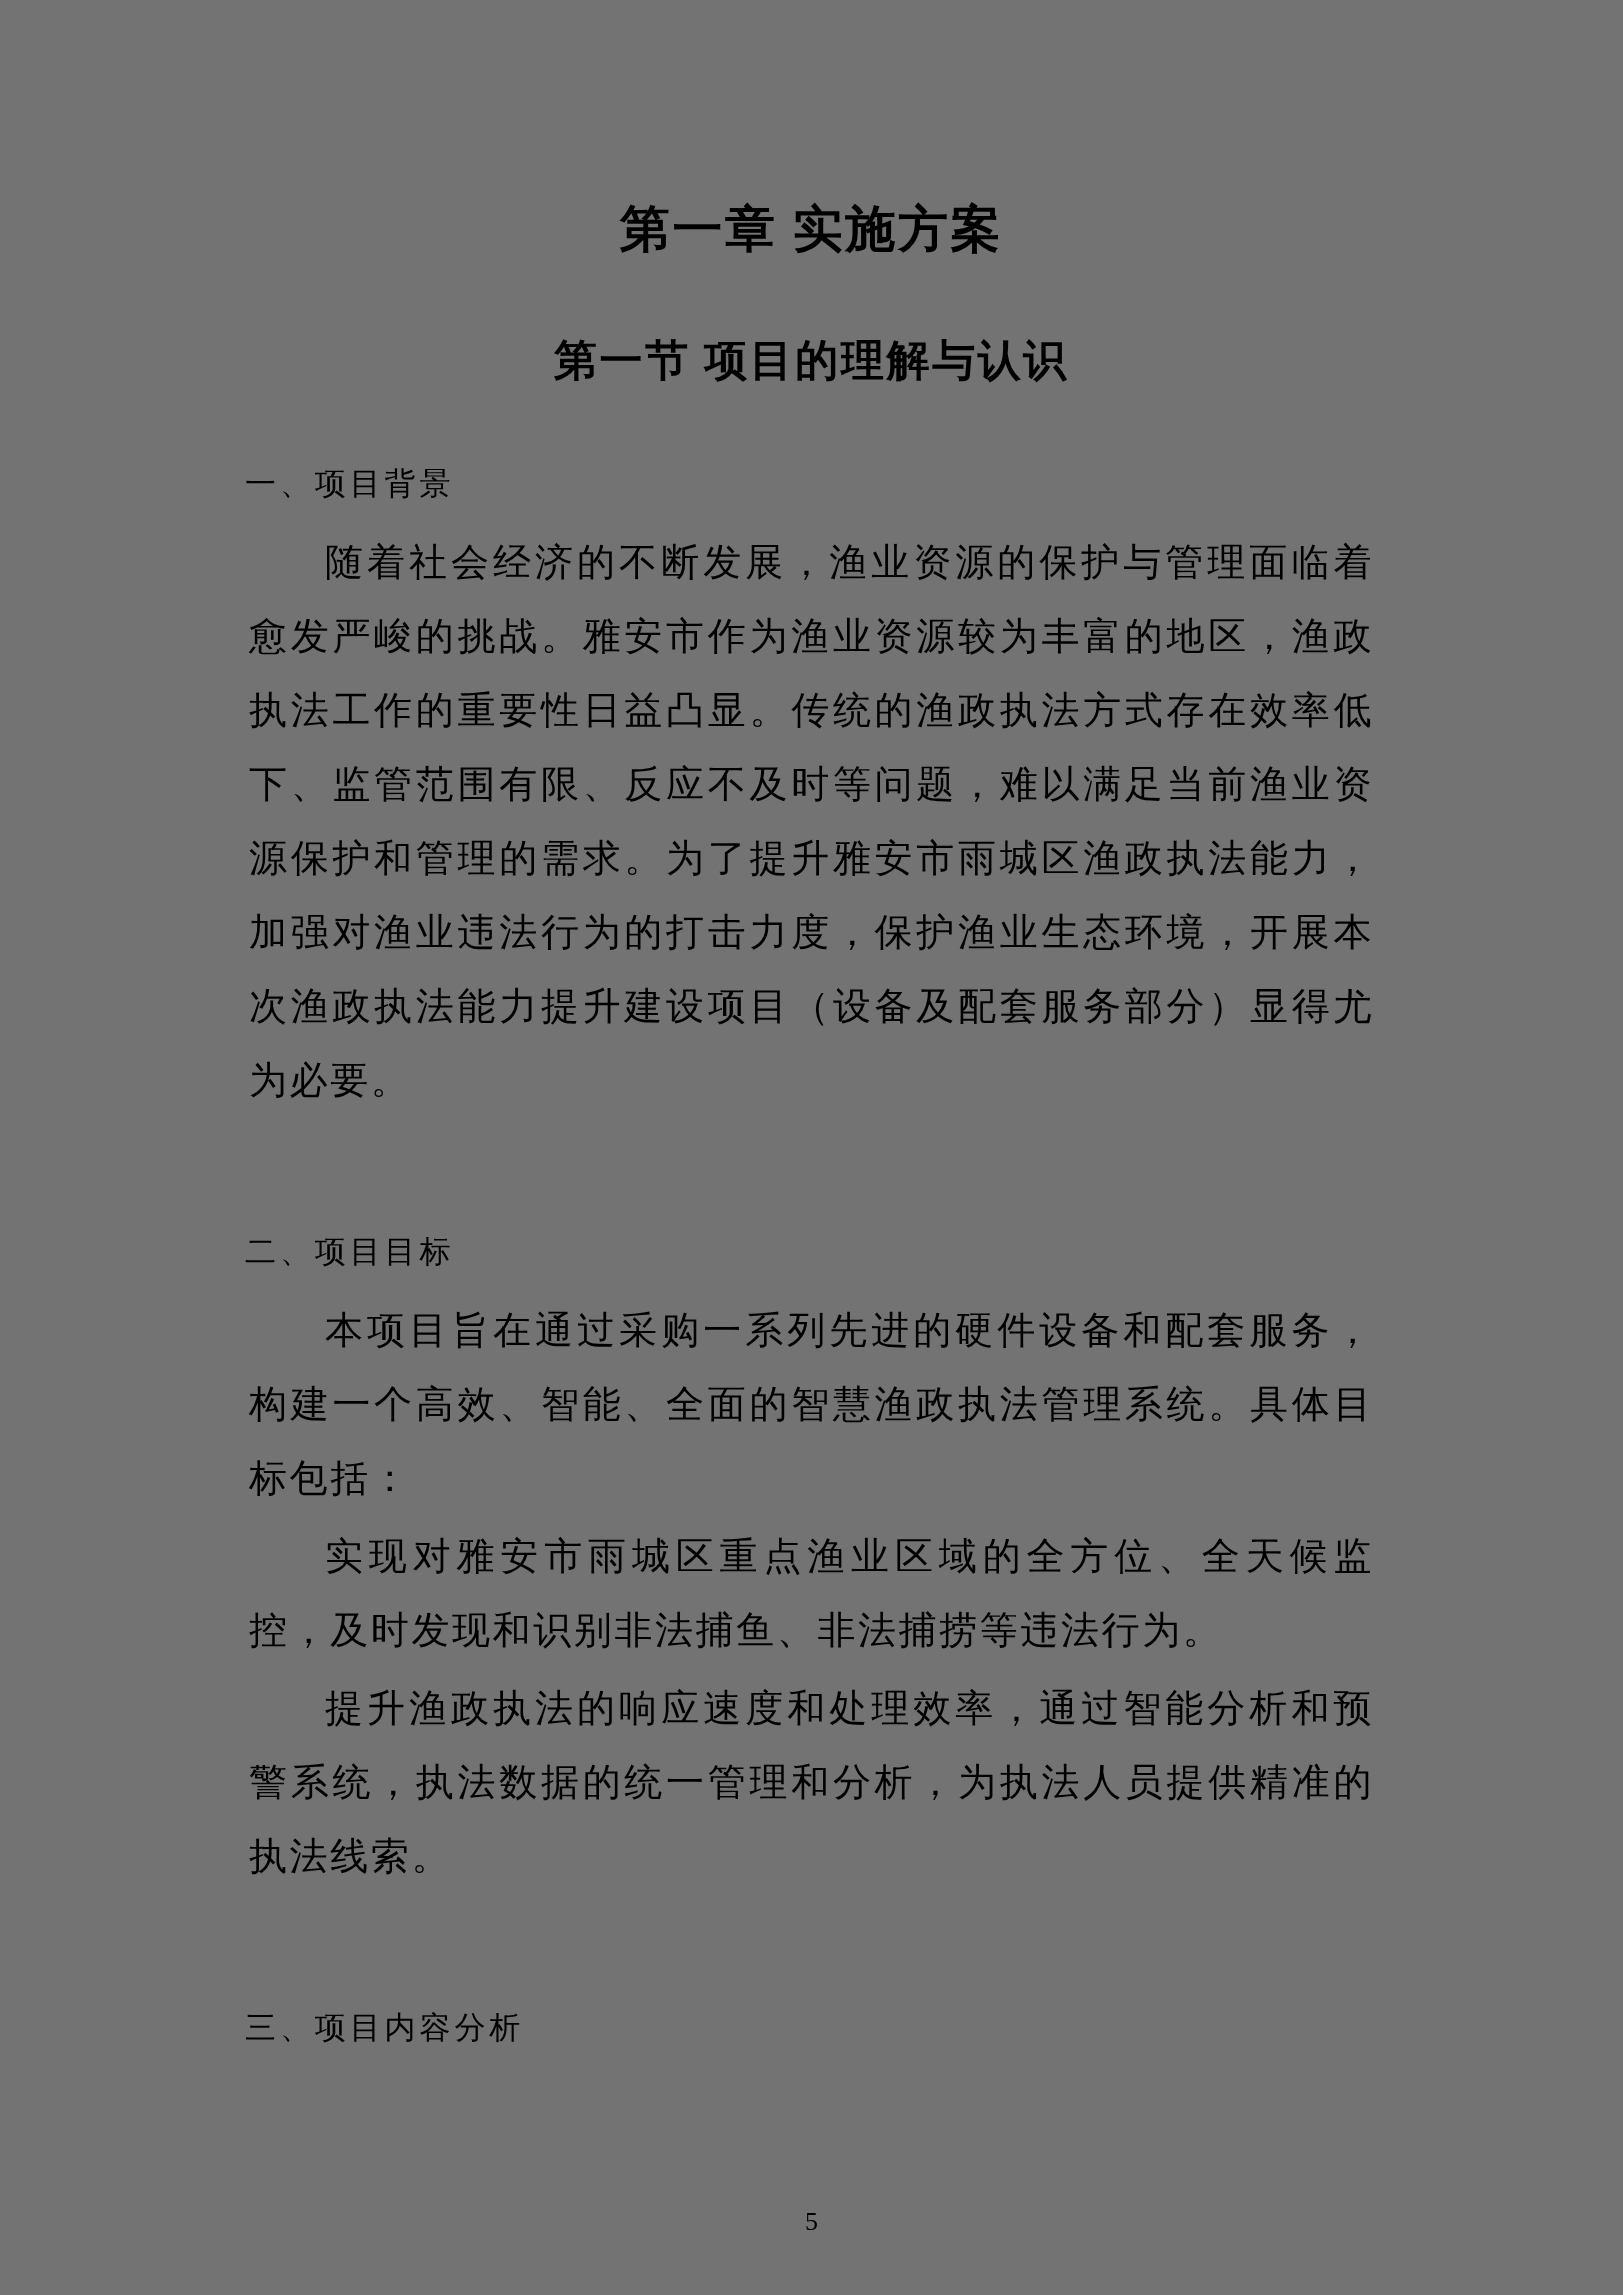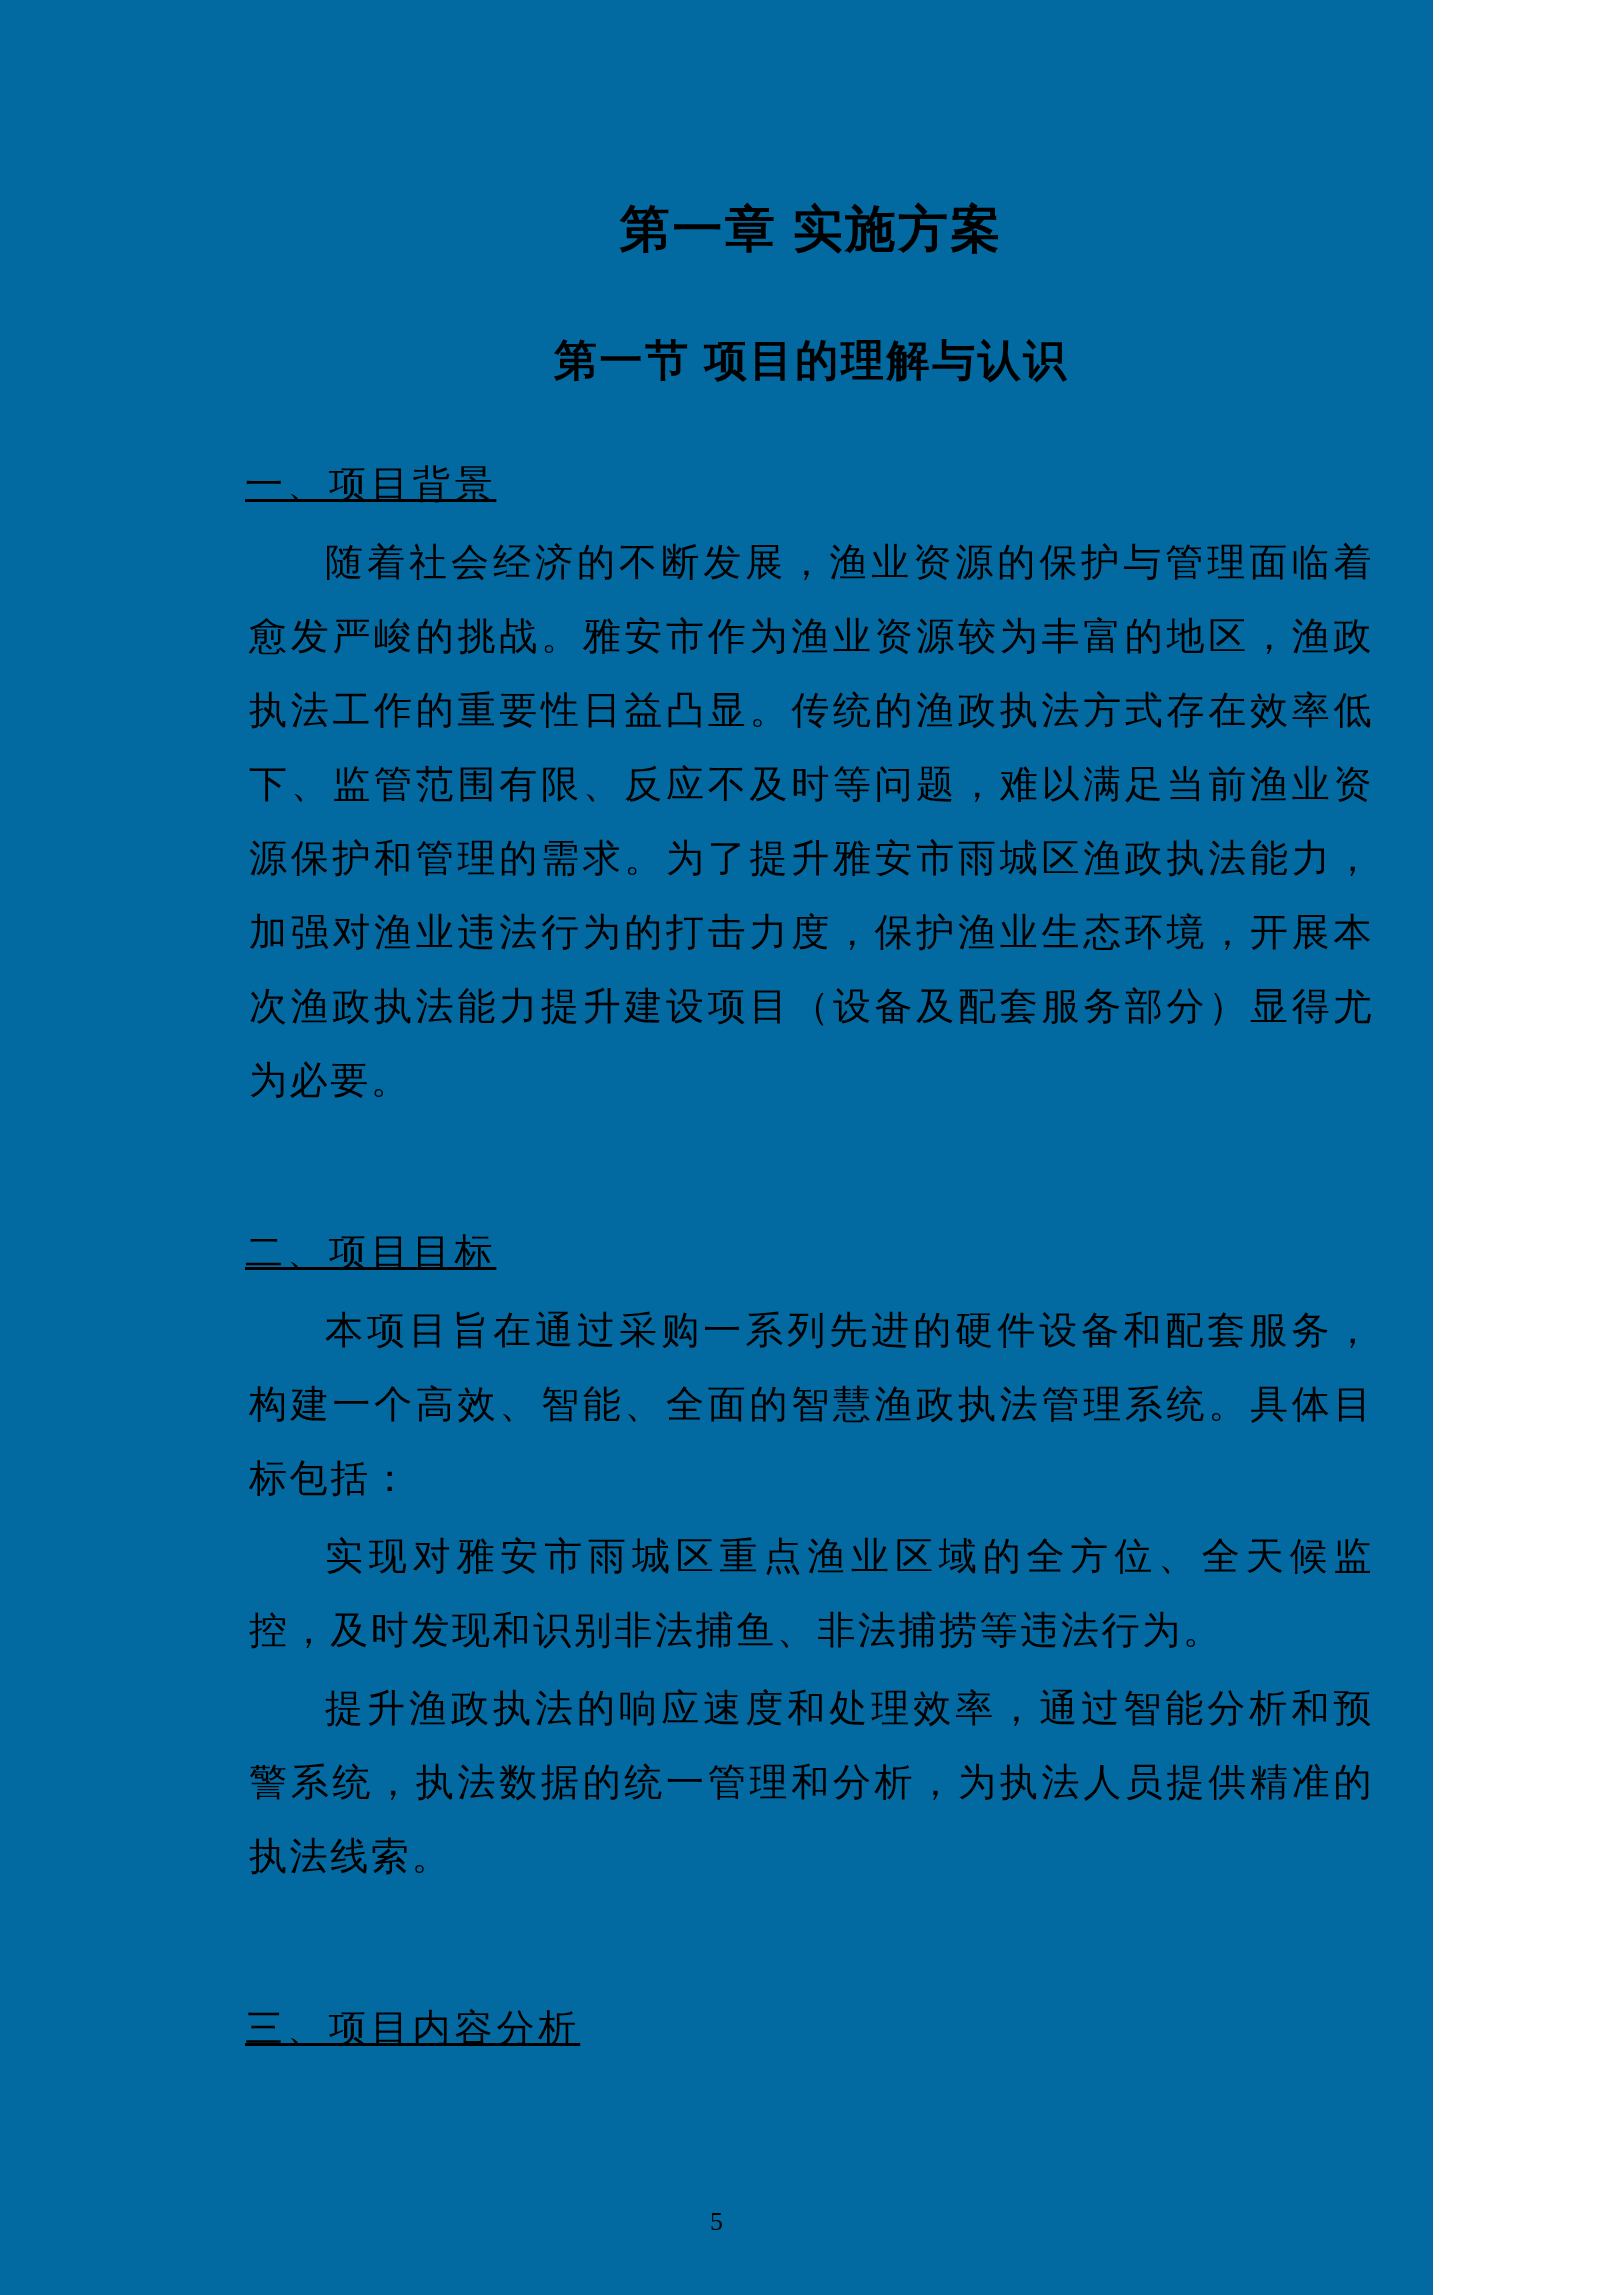--- a/index.html
+++ b/index.html
@@ -6,23 +6,23 @@
     margin: 0;
     padding: 0;
     background: #ffffff;
   }
   body {
     font-family: "Liberation Serif", "DejaVu Serif", serif;
     color: #000000;
   }
   .page {
     position: relative;
-    width: 1433px;
+    width: 1623px;
     height: 2295px;
-    background: #0369a1;
+    background: #737373;
     overflow: hidden;
   }
   .content {
     position: absolute;
     left: 245px;
     top: 198px;
     width: 1133px;
   }
   .chapter-title {
     margin: 0;
@@ -40,25 +40,24 @@
     font-weight: bold;
     letter-spacing: 2.6px;
   }
   .section {
     margin-top: 59px;
   }
   .section + .section {
     margin-top: 98px;
   }
   .section-heading {
-    font-size: 38px;
+    font-size: 31px;
     line-height: 74px;
     letter-spacing: 3.9px;
     font-weight: normal;
-    text-decoration: underline;
   }
   .para {
     margin: 4px;
     font-size: 38px;
     line-height: 74px;
     letter-spacing: 2.6px;
     text-indent: 2em;
     text-align: justify;
   }
   .page-number {

